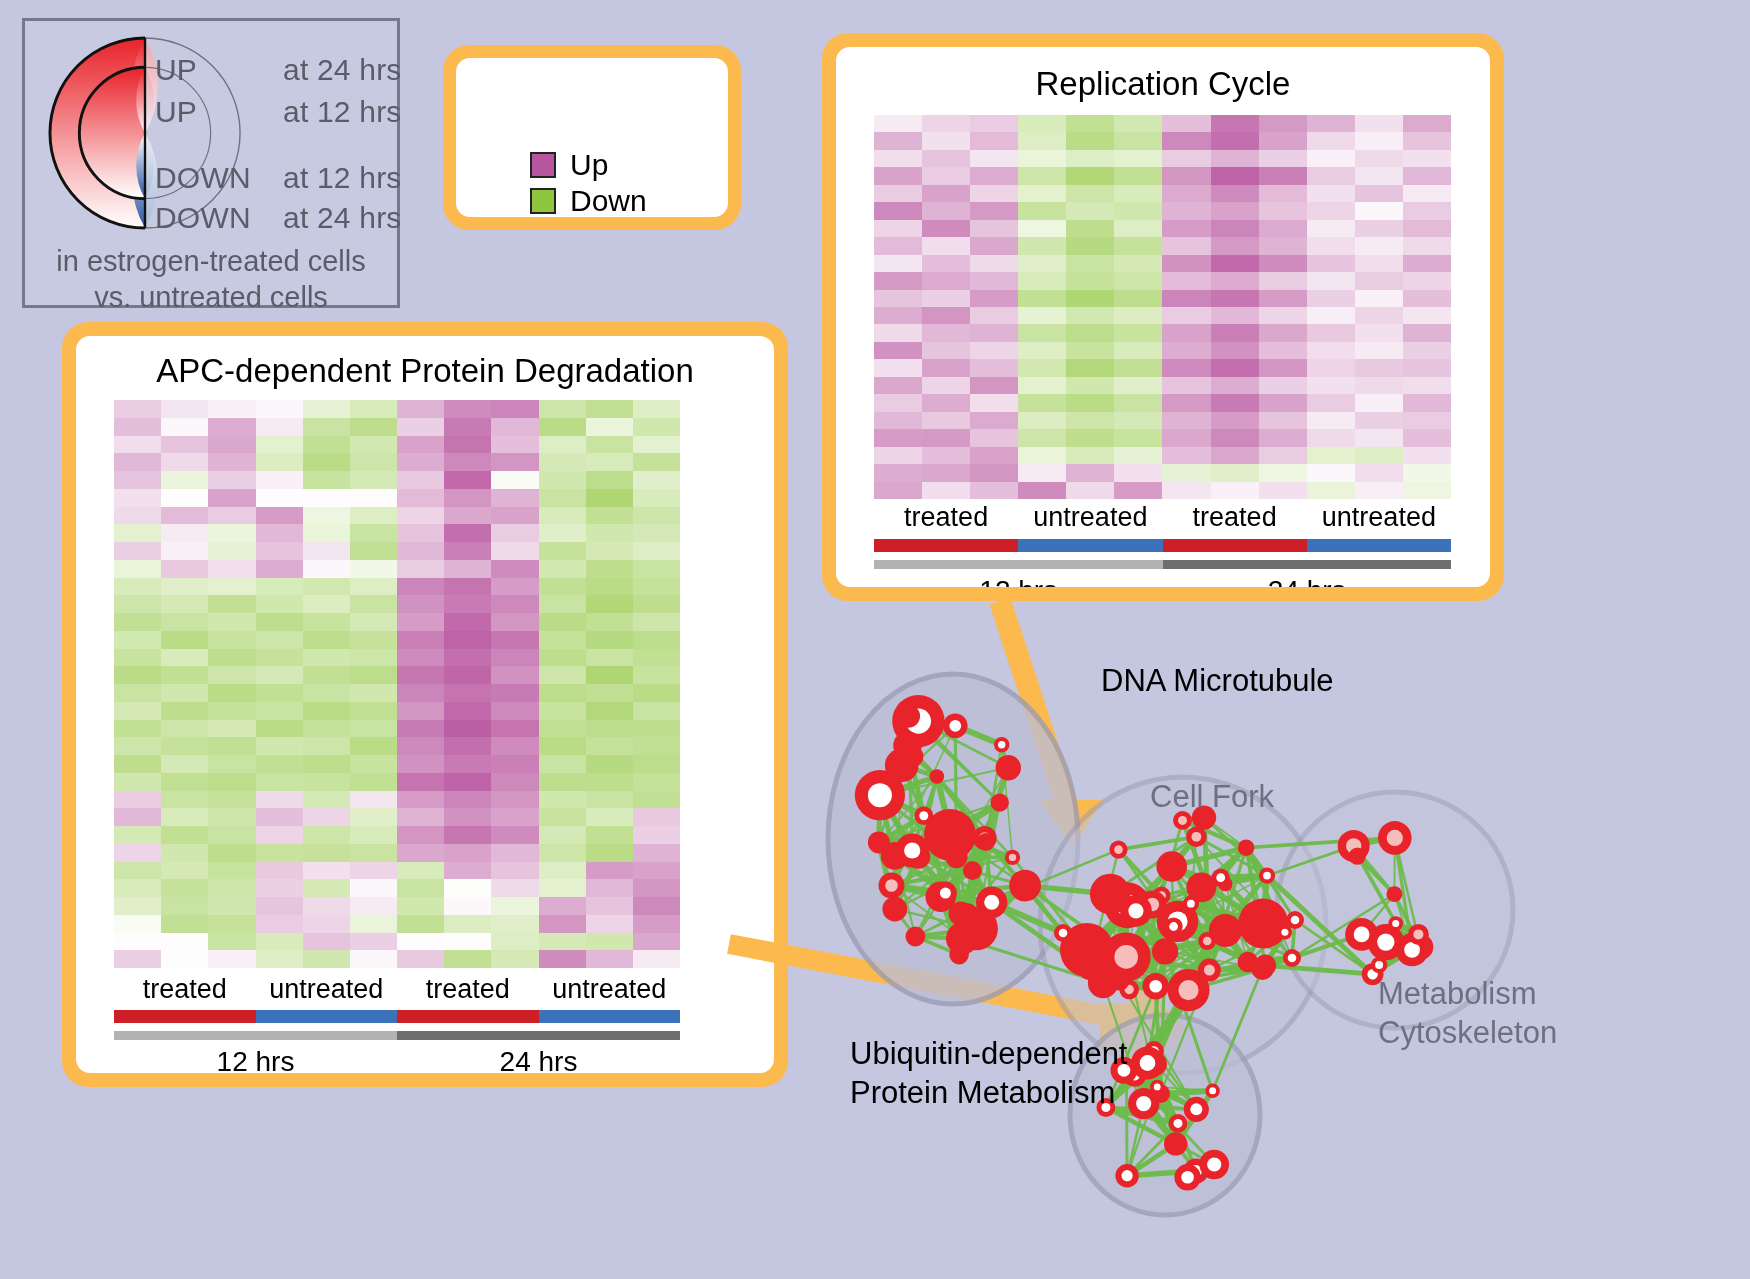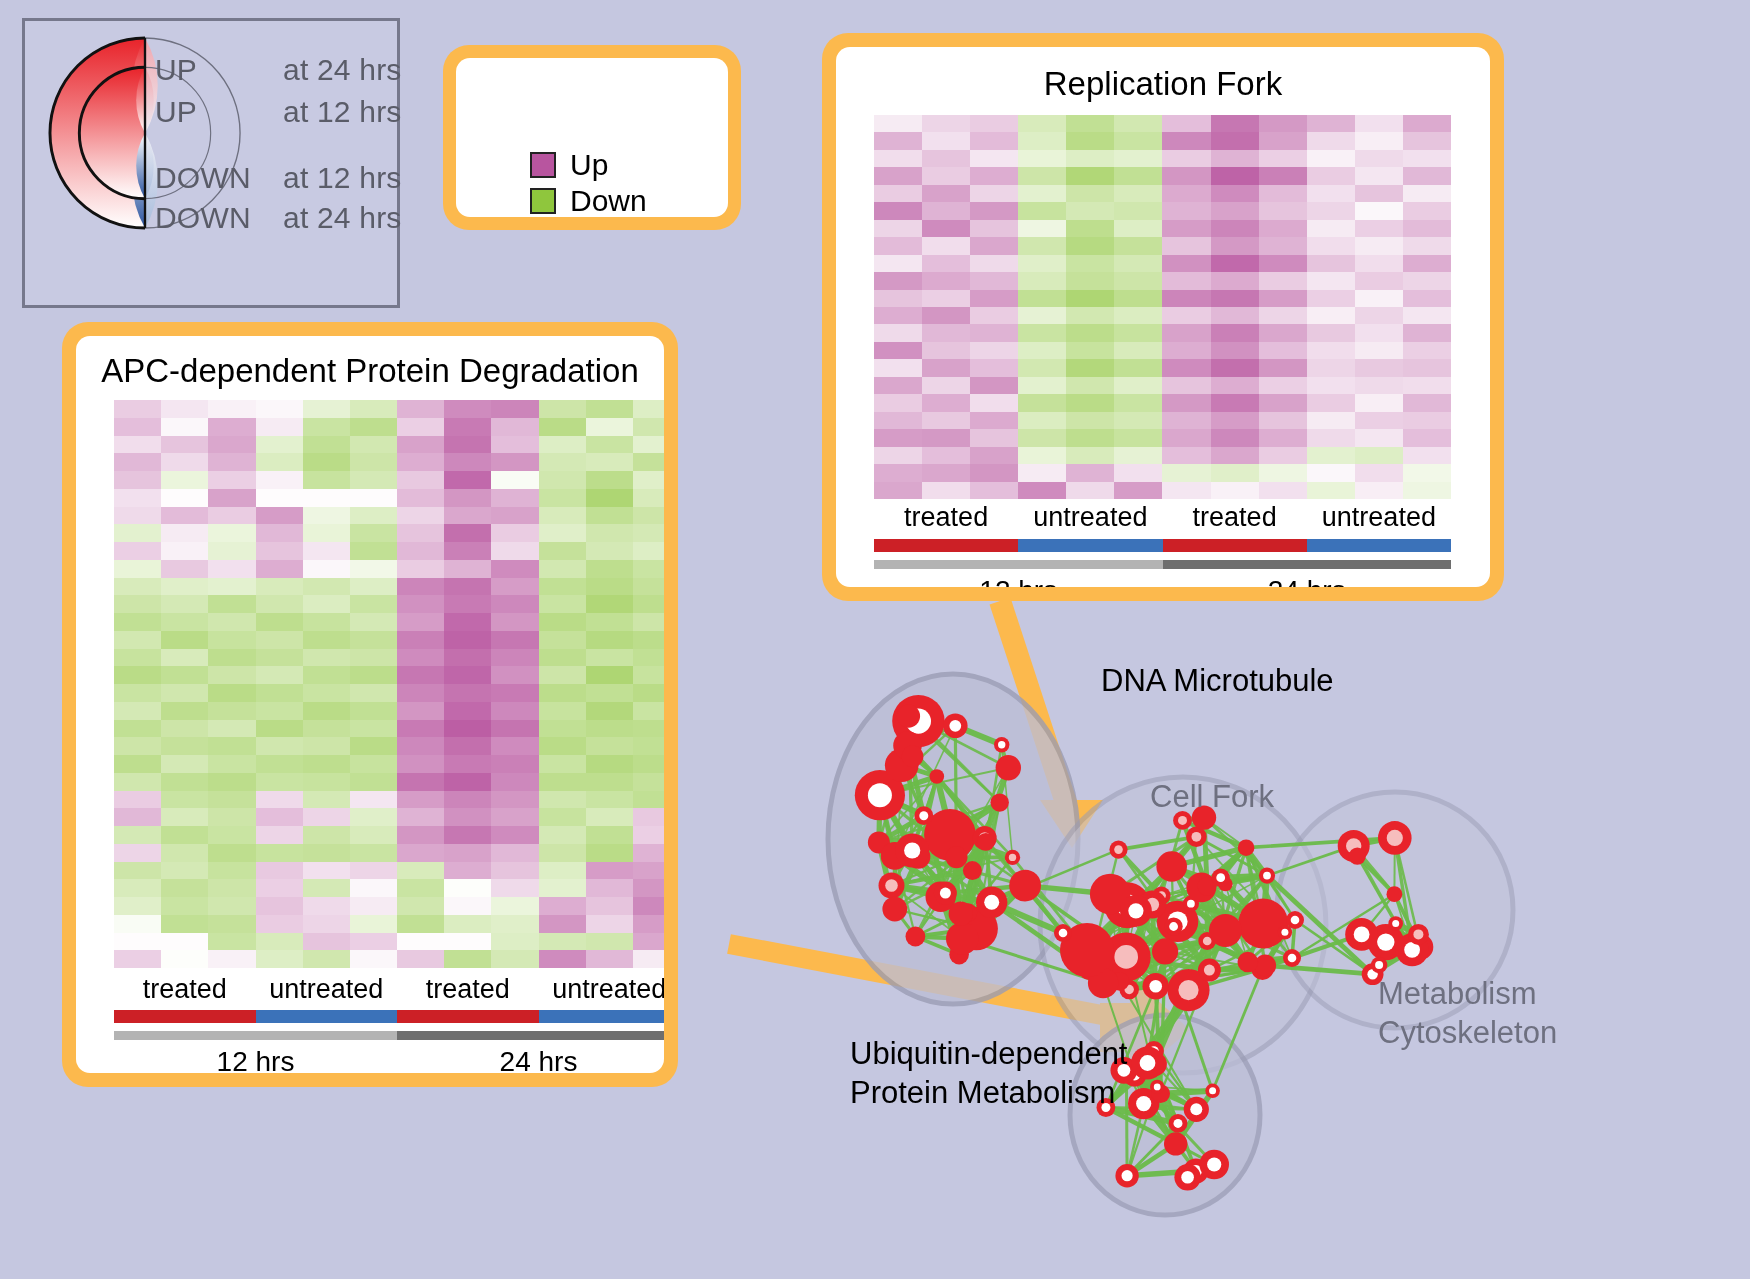--- a/index.html
+++ b/index.html
@@ -41,21 +41,21 @@
   #legend-head{position:absolute;left:0;right:0;top:12px;text-align:center;
      font-size:30px;line-height:1.15;color:#000;}
   .legend-item{position:absolute;display:flex;align-items:center;gap:14px;}
   .sw{width:26px;height:26px;border:2px solid #222;box-sizing:border-box;display:block;}
   #li-up{left:74px;top:92px;}
   #li-down{left:74px;top:128px;}
   .legend-item span.lbl{font-size:30px;color:#000;line-height:1;}
 
   
   #panel-rf{left:822px;top:33px;width:682px;height:568px;}
-  #panel-apc{left:62px;top:322px;width:616px;height:765px;}
+  #panel-apc{left:62px;top:322px;width:726px;height:765px;}
 
   .hm-wrap{position:absolute;}
   .hm{display:grid;width:100%;height:100%;}
   .hm i{display:block;}
 
   .axis-labels{position:absolute;display:flex;}
   .axis-labels div{flex:1;text-align:center;font-size:27px;color:#000;}
 
   .tbar{position:absolute;display:flex;height:13px;}
   .tbar div{flex:1;}
@@ -132,40 +132,44 @@
     </div>
     <div class="key-row" id="kr2">
       <span class="k-word">DOWN</span>
       <span>at 12 hrs</span>
     </div>
     <div class="key-row" id="kr3">
       <span class="k-word">DOWN</span>
       <span>at 24 hrs</span>
     </div>
 
+    <div id="key-caption">
+      <div>in estrogen-treated cells</div>
+      <div>vs. untreated cells</div>
+    </div>
   </div>
 
   <div class="panel" id="legend-panel">
     <div class="panel-inner">
       <div id="legend-head">
       </div>
       <div class="legend-item" id="li-up">
         <i class="sw" id="sw-up" style="background: rgb(184, 85, 159);"></i>
         <span class="lbl">Up</span>
       </div>
       <div class="legend-item" id="li-down">
         <i class="sw" id="sw-down" style="background: rgb(143, 198, 61);"></i>
         <span class="lbl">Down</span>
       </div>
     </div>
   </div>
 
   <div class="panel" id="panel-rf">
     <div class="panel-inner">
-      <div class="panel-title" style="top:18px">Replication Fork</div>
+      <div class="panel-title" style="top:18px">Replication Cycle</div>
       <div class="hm-wrap" style="left:38px;top:68px;width:577px;height:384px;">
         <div class="hm" id="hm-rf" style="grid-template-columns: repeat(12, 1fr); grid-template-rows: repeat(22, 1fr);">
             <i style="background:rgb(246,235,243)"></i>
             <i style="background:rgb(237,213,231)"></i>
             <i style="background:rgb(234,204,226)"></i>
             <i style="background:rgb(216,235,187)"></i>
             <i style="background:rgb(193,224,148)"></i>
             <i style="background:rgb(210,232,177)"></i>
             <i style="background:rgb(228,190,219)"></i>
             <i style="background:rgb(198,119,178)"></i>

